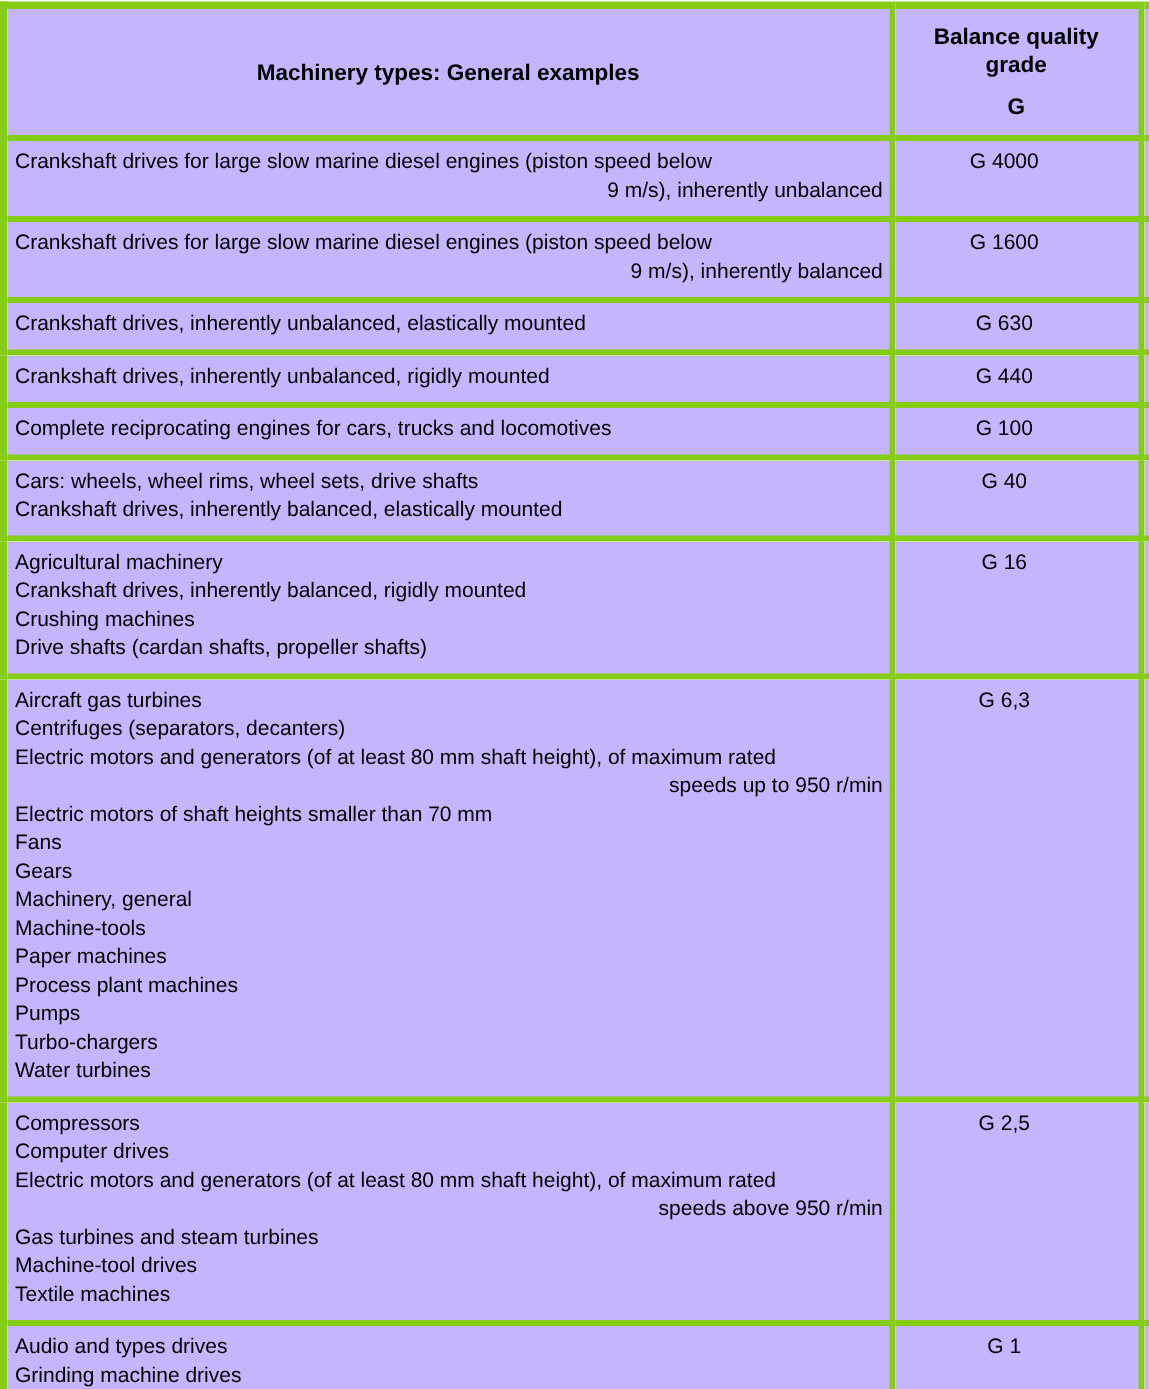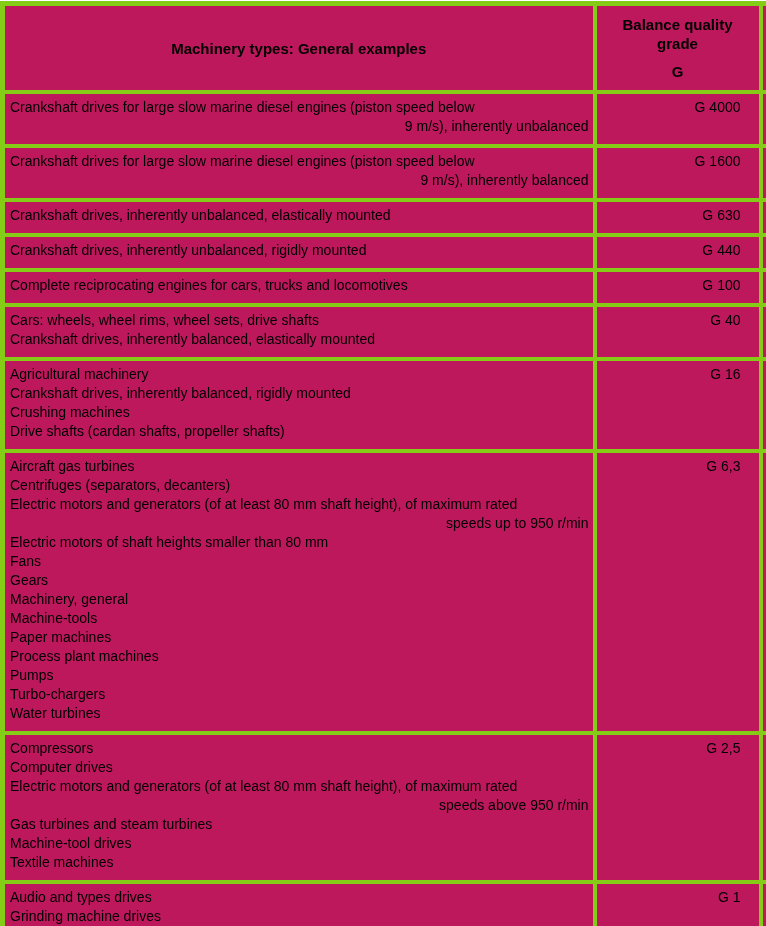--- a/index.html
+++ b/index.html
@@ -25,21 +25,21 @@
     font-size: 14px;
     color: #000000;
   }
   col.c-mach   { width: 592px; }
   col.c-grade  { width: 166px; }
   col.c-sliver { width: 8px; }
 
   
   td, th {
     border: 4px solid #84cc16;
-    background: #be185d;
+    background: #c4b5fd;
     overflow: hidden;
   }
   
   tr > *:first-child       { border-left-width: 5px; }
   thead th                 { border-top-width: 5px; border-bottom-width: 4px; }
   tbody tr:last-child > *  { border-bottom-width: 5px; }
   tr > *:last-child        { border-right: none; }
 
   th.h-mach {
     height: 76px;
@@ -72,21 +72,21 @@
     line-height: 19px;
     white-space: nowrap;
     overflow: hidden;
   }
   td.machinery .line.indent {
     padding-left: 33px;
     text-align: right;
   }
   td.grade {
     vertical-align: top;
-    text-align: right;
+    text-align: center;
     padding: 4px 18px 6px 2px;
     line-height: 19px;
   }
   td.sliver {
     padding: 0;
   }
 </style>
 </head>
 <body>
 
@@ -162,21 +162,21 @@
           </td>
           <td class="grade">G 16</td>
           <td class="sliver"></td>
         </tr>
         <tr>
           <td class="machinery">
             <div class="line">Aircraft gas turbines</div>
             <div class="line">Centrifuges (separators, decanters)</div>
             <div class="line">Electric motors and generators (of at least 80 mm shaft height), of maximum rated</div>
             <div class="line indent">speeds up to 950 r/min</div>
-            <div class="line">Electric motors of shaft heights smaller than 80 mm</div>
+            <div class="line">Electric motors of shaft heights smaller than 70 mm</div>
             <div class="line">Fans</div>
             <div class="line">Gears</div>
             <div class="line">Machinery, general</div>
             <div class="line">Machine-tools</div>
             <div class="line">Paper machines</div>
             <div class="line">Process plant machines</div>
             <div class="line">Pumps</div>
             <div class="line">Turbo-chargers</div>
             <div class="line">Water turbines</div>
           </td>

